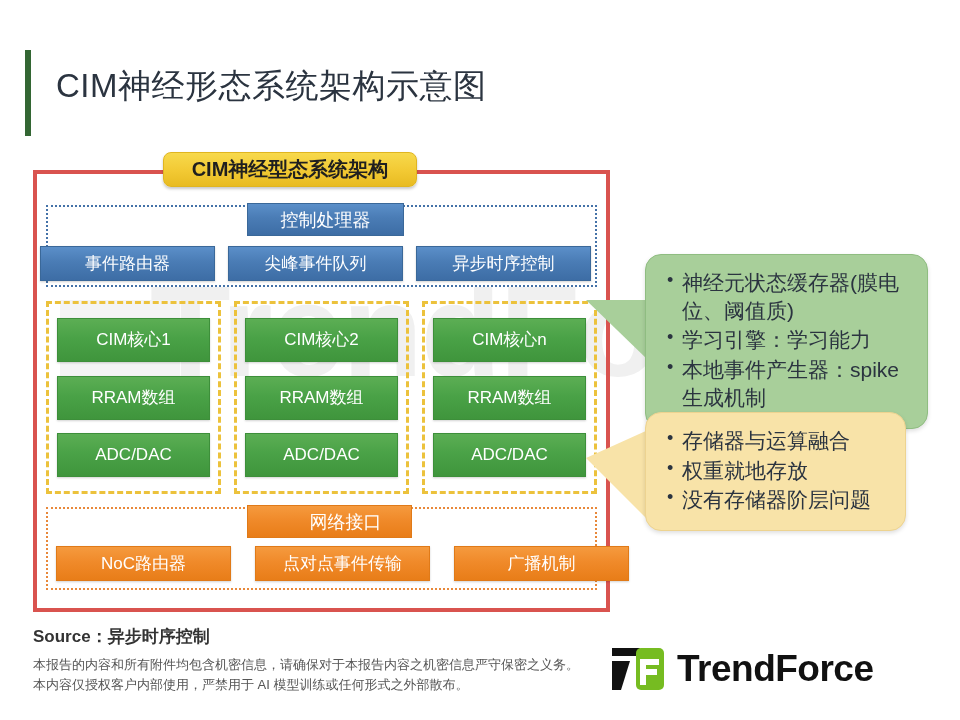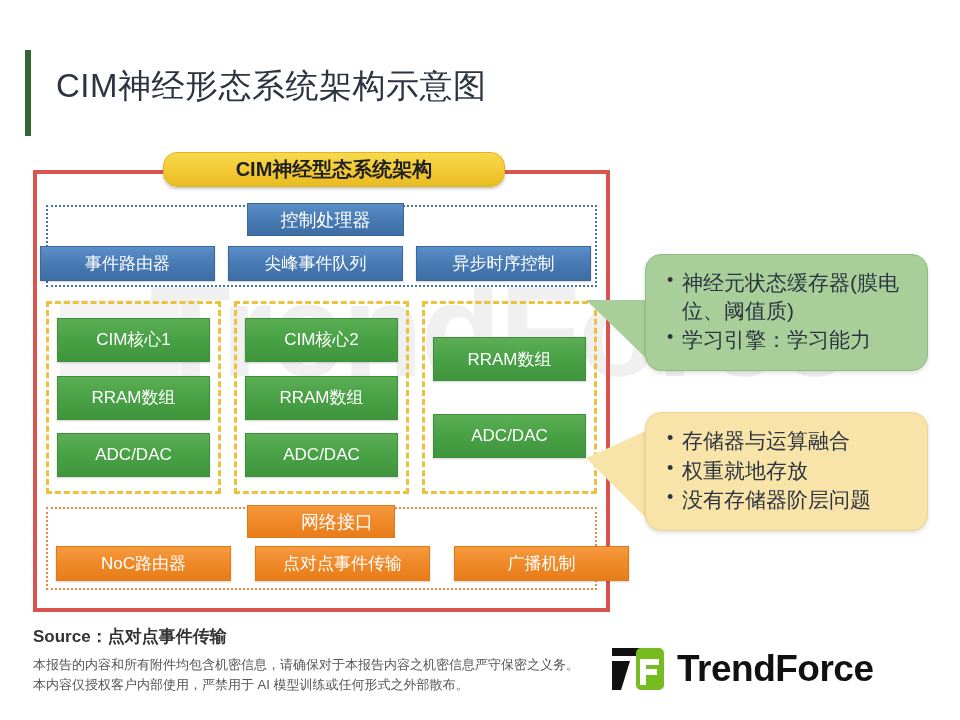--- a/index.html
+++ b/index.html
@@ -41,22 +41,22 @@
   .panel{
     position:absolute;left:33px;top:170px;
     width:577px;height:442px;
     border:4px solid #d9534f;
     background:transparent;
     box-sizing:border-box;z-index:2;
   }
 
   .panel-title{
     position:absolute;left:163px;top:152px;
-    width:342px;height:35px;
-    border-radius:14px;
+    width:254px;height:35px;
+    border-radius:8px;
     background:linear-gradient(180deg,#f7d94c 0%,#f2c933 55%,#e8bb22 100%);
     border:1px solid #e0b520;
     box-shadow:0 2px 3px rgba(0,0,0,0.22);
     display:flex;align-items:center;justify-content:center;
     font-size:20px;font-weight:700;color:#1f1f1f;
     z-index:6;box-sizing:border-box;
   }
 
   
   .section{
@@ -75,21 +75,21 @@
     display:flex;align-items:center;justify-content:center;
     font-size:18px;color:#ffffff;
     box-sizing:border-box;z-index:5;
   }
   .section-head.blue{
     left:247px;top:203px;width:157px;
     background:linear-gradient(180deg,#5b8fc9 0%,#4a7cb5 45%,#3d6da5 100%);
     border:1px solid #3a6899;
   }
   .section-head.orange{
-    left:247px;top:505px;width:148px;
+    left:247px;top:505px;width:165px;
     background:linear-gradient(180deg,#f59a3e 0%,#f08a2a 45%,#e87d18 100%);
     border:1px solid #e07a18;
     padding-left:32px;
   }
 
   .row{
     position:absolute;display:flex;gap:13px;
     z-index:4;
   }
   .row.blue{left:40px;top:246px;}
@@ -150,21 +150,21 @@
   }
   .callout li:before{
     content:"•";position:absolute;left:-15px;top:0;
     font-size:18px;color:#2b3440;
   }
   .callout.green{
     left:645px;top:254px;width:283px;
     background:#a8cf9a;border:1px solid #8fbd81;
   }
   .callout.yellow{
-    left:645px;top:412px;width:283px;
+    left:645px;top:412px;width:261px;
     background:#f8e3a8;border:1px solid #edd390;
   }
   .tail{position:absolute;width:0;height:0;z-index:4;}
   .tail.green{
     left:586px;top:300px;
     border-top:0 solid transparent;
     border-bottom:60px solid transparent;
     border-right:62px solid #a8cf9a;
   }
   .tail.yellow{
@@ -220,51 +220,53 @@
     <div class="core-box">CIM核心1</div>
     <div class="core-box">RRAM数组</div>
     <div class="core-box">ADC/DAC</div>
   </div>
   <div class="core-col">
     <div class="core-box">CIM核心2</div>
     <div class="core-box">RRAM数组</div>
     <div class="core-box">ADC/DAC</div>
   </div>
   <div class="core-col">
+    <div class="core-box">CIM核心n</div>
     <div class="core-box">RRAM数组</div>
     <div class="core-box">ADC/DAC</div>
   </div>
 </div>
 
 <div class="section orange"></div>
 <div class="section-head orange">网络接口</div>
 <div class="row orange">
   <div class="cell orange">NoC路由器</div>
   <div class="cell orange">点对点事件传输</div>
   <div class="cell orange">广播机制</div>
 </div>
 
 <div class="tail green"></div>
 <div class="callout green">
   <ul>
     <li>神经元状态缓存器(膜电位、阈值质)</li>
     <li>学习引擎：学习能力</li>
+    <li>本地事件产生器：spike生成机制</li>
   </ul>
 </div>
 
 <div class="tail yellow"></div>
 <div class="callout yellow">
   <ul>
     <li>存储器与运算融合</li>
     <li>权重就地存放</li>
     <li>没有存储器阶层问题</li>
   </ul>
 </div>
 
-<div class="source">Source：点对点事件传输</div>
+<div class="source">Source：异步时序控制</div>
 <div class="disclaimer">
   <div>本报告的内容和所有附件均包含机密信息，请确保对于本报告内容之机密信息严守保密之义务。</div>
   <div>本内容仅授权客户内部使用，严禁用于 AI 模型训练或任何形式之外部散布。</div>
 </div>
 
 <div class="logo">
   <svg width="58" height="48" viewBox="0 0 58 48">
     <path d="M2,11 L30,11 L30,3 L2,3 Z" fill="#111111"></path>
     <path d="M2,16 L20,16 L11,45 L2,45 Z" fill="#111111"></path>
     <rect x="26" y="3" width="28" height="42" rx="5" fill="#76bc21"></rect>

